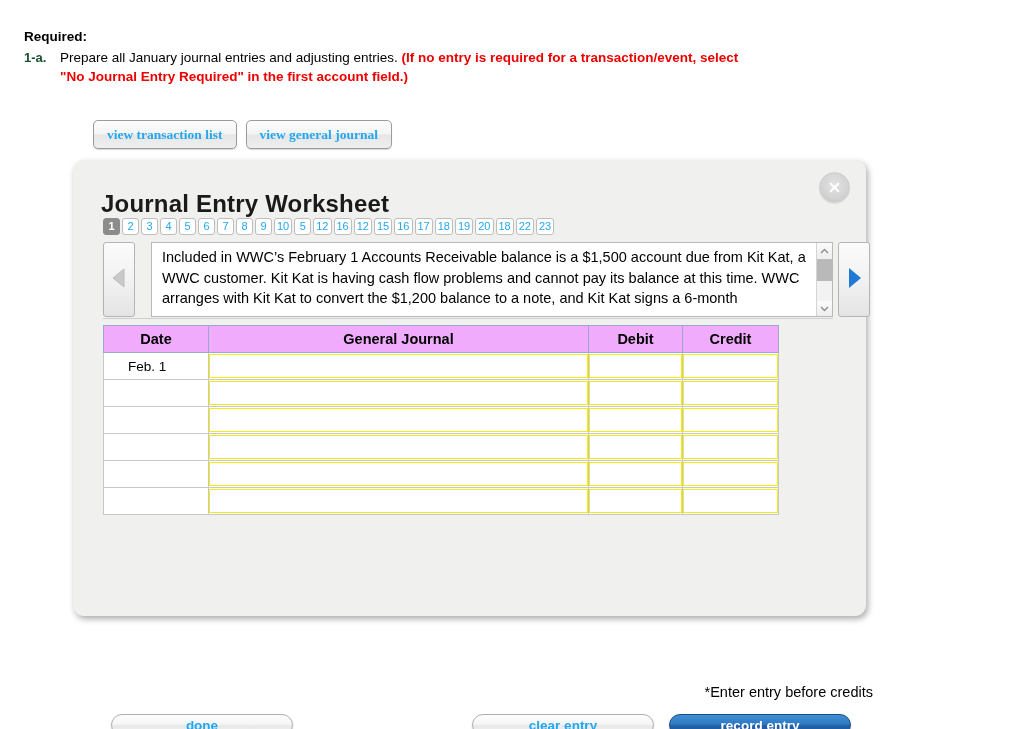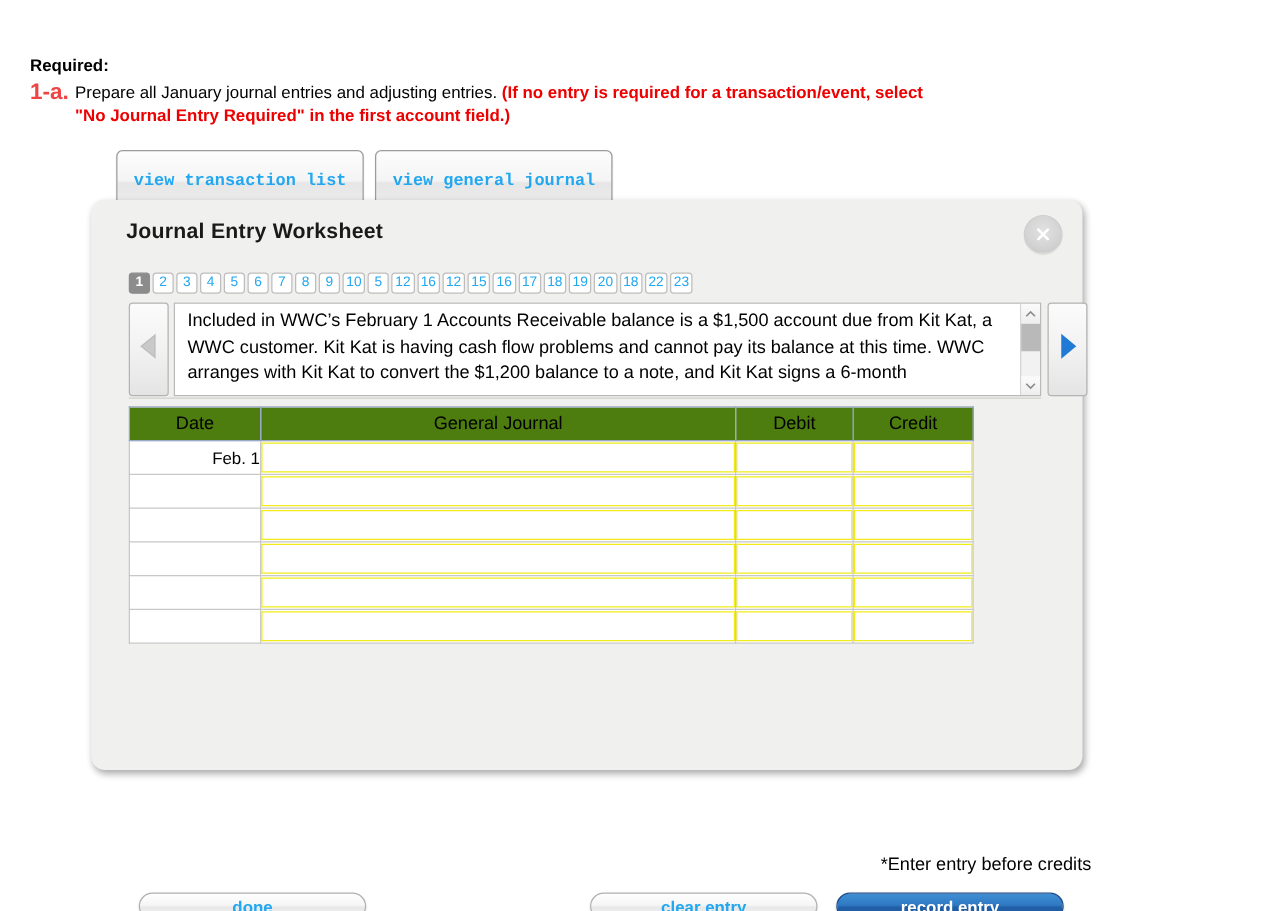--- a/index.html
+++ b/index.html
@@ -12,38 +12,38 @@
     background: #ffffff;
     font-family: "Liberation Sans", sans-serif;
     overflow: hidden;
     position: relative;
   }
 
   
   #required-block {
     position: absolute;
     left: 24px;
-    top: 44px;
+    top: 28px;
     width: 760px;
   }
   .req-title {
     font-size: 13.5px;
     font-weight: bold;
     color: #000;
     line-height: 17px;
   }
   .req-row {
     display: flex;
     align-items: flex-start;
     margin-top: 3px;
   }
   .req-num {
-    font-size: 18px;
-    font-weight: bold;
-    color: #ef4444;
+    font-size: 13px;
+    font-weight: bold;
+    color: #14532d;
     width: 36px;
     flex: 0 0 36px;
     line-height: 19px;
   }
   .req-text {
     font-size: 13.5px;
     color: #000;
     line-height: 19px;
     max-width: 680px;
   }
@@ -55,28 +55,28 @@
   
   #view-buttons {
     position: absolute;
     left: 93px;
     top: 120px;
     display: flex;
     gap: 9px;
   }
   .view-btn {
     height: 25px;
-    padding: 12px 13px;
+    padding: 1px 13px;
     border: 1px solid #9b9b9b;
     border-radius: 5px;
     background: linear-gradient(to bottom, #fdfdfd 0%, #f4f4f4 48%, #e6e6e6 52%, #efefef 100%);
     color: #22a7f0;
     font-size: 13.5px;
     font-weight: bold;
-    font-family: Liberation Mono, monospace;
+    font-family: Liberation Serif, serif;
     display: flex;
     align-items: center;
     justify-content: center;
     box-shadow: 0 1px 1px rgba(0,0,0,0.16);
     cursor: pointer;
     white-space: nowrap;
   }
 
   
   #worksheet-dialog {
@@ -86,22 +86,22 @@
     width: 793px;
     height: 456px;
     background: #f0f0ef;
     border-radius: 11px;
     box-shadow: 2px 3px 6px rgba(0,0,0,0.33);
     box-sizing: border-box;
   }
   #dialog-title {
     position: absolute;
     left: 28px;
-    top: 15px;
-    font-size: 17px;
+    top: 30px;
+    font-size: 24px;
     font-weight: bold;
     color: #1a1a1a;
     letter-spacing: 0.2px;
   }
   #close-button {
     position: absolute;
     right: 16px;
     top: 12px;
     width: 31px;
     height: 31px;
@@ -175,21 +175,21 @@
   #text-area-wrap {
     flex: 1 1 auto;
     height: 75px;
     border: 1px solid #b9b9b9;
     border-left: none;
     background: #ffffff;
     box-sizing: border-box;
     position: relative;
     overflow: hidden;
     display: flex;
-    margin-left: 4px;
+    margin-left: 16px;
     border-left: 1px solid #b9b9b9;
   }
   #transaction-text {
     flex: 1 1 auto;
     padding: 4px 8px 0 10px;
     font-size: 14.5px;
     line-height: 20.5px;
     color: #000;
     overflow: hidden;
     font-family: "Liberation Sans", sans-serif;
@@ -248,39 +248,40 @@
   
   #journal-table {
     position: absolute;
     left: 30px;
     top: 165px;
     width: 675px;
     border-collapse: collapse;
     table-layout: fixed;
   }
   #journal-table th {
-    background: #4d7c0f;
+    background: #f0abfc;
     border: 1px solid #9aa9c9;
     color: #000;
     font-size: 14.5px;
-    font-weight: normal;
+    font-weight: bold;
     height: 24px;
     font-family: "Liberation Sans", sans-serif;
   }
   #journal-table td {
     border: 1px solid #c8c8c8;
     background: #ffffff;
     height: 26px;
     padding: 0;
   }
   #journal-table td.date-cell {
-    text-align: right;
+    text-align: left;
     font-size: 13.5px;
     color: #000;
     vertical-align: middle;
+    padding-left: 24px;
   }
   .cell-input {
     width: 100%;
     height: 24px;
     border: 1.5px solid #f2eb18;
     background: #ffffff;
     box-sizing: border-box;
     margin: 0;
     display: block;
   }

